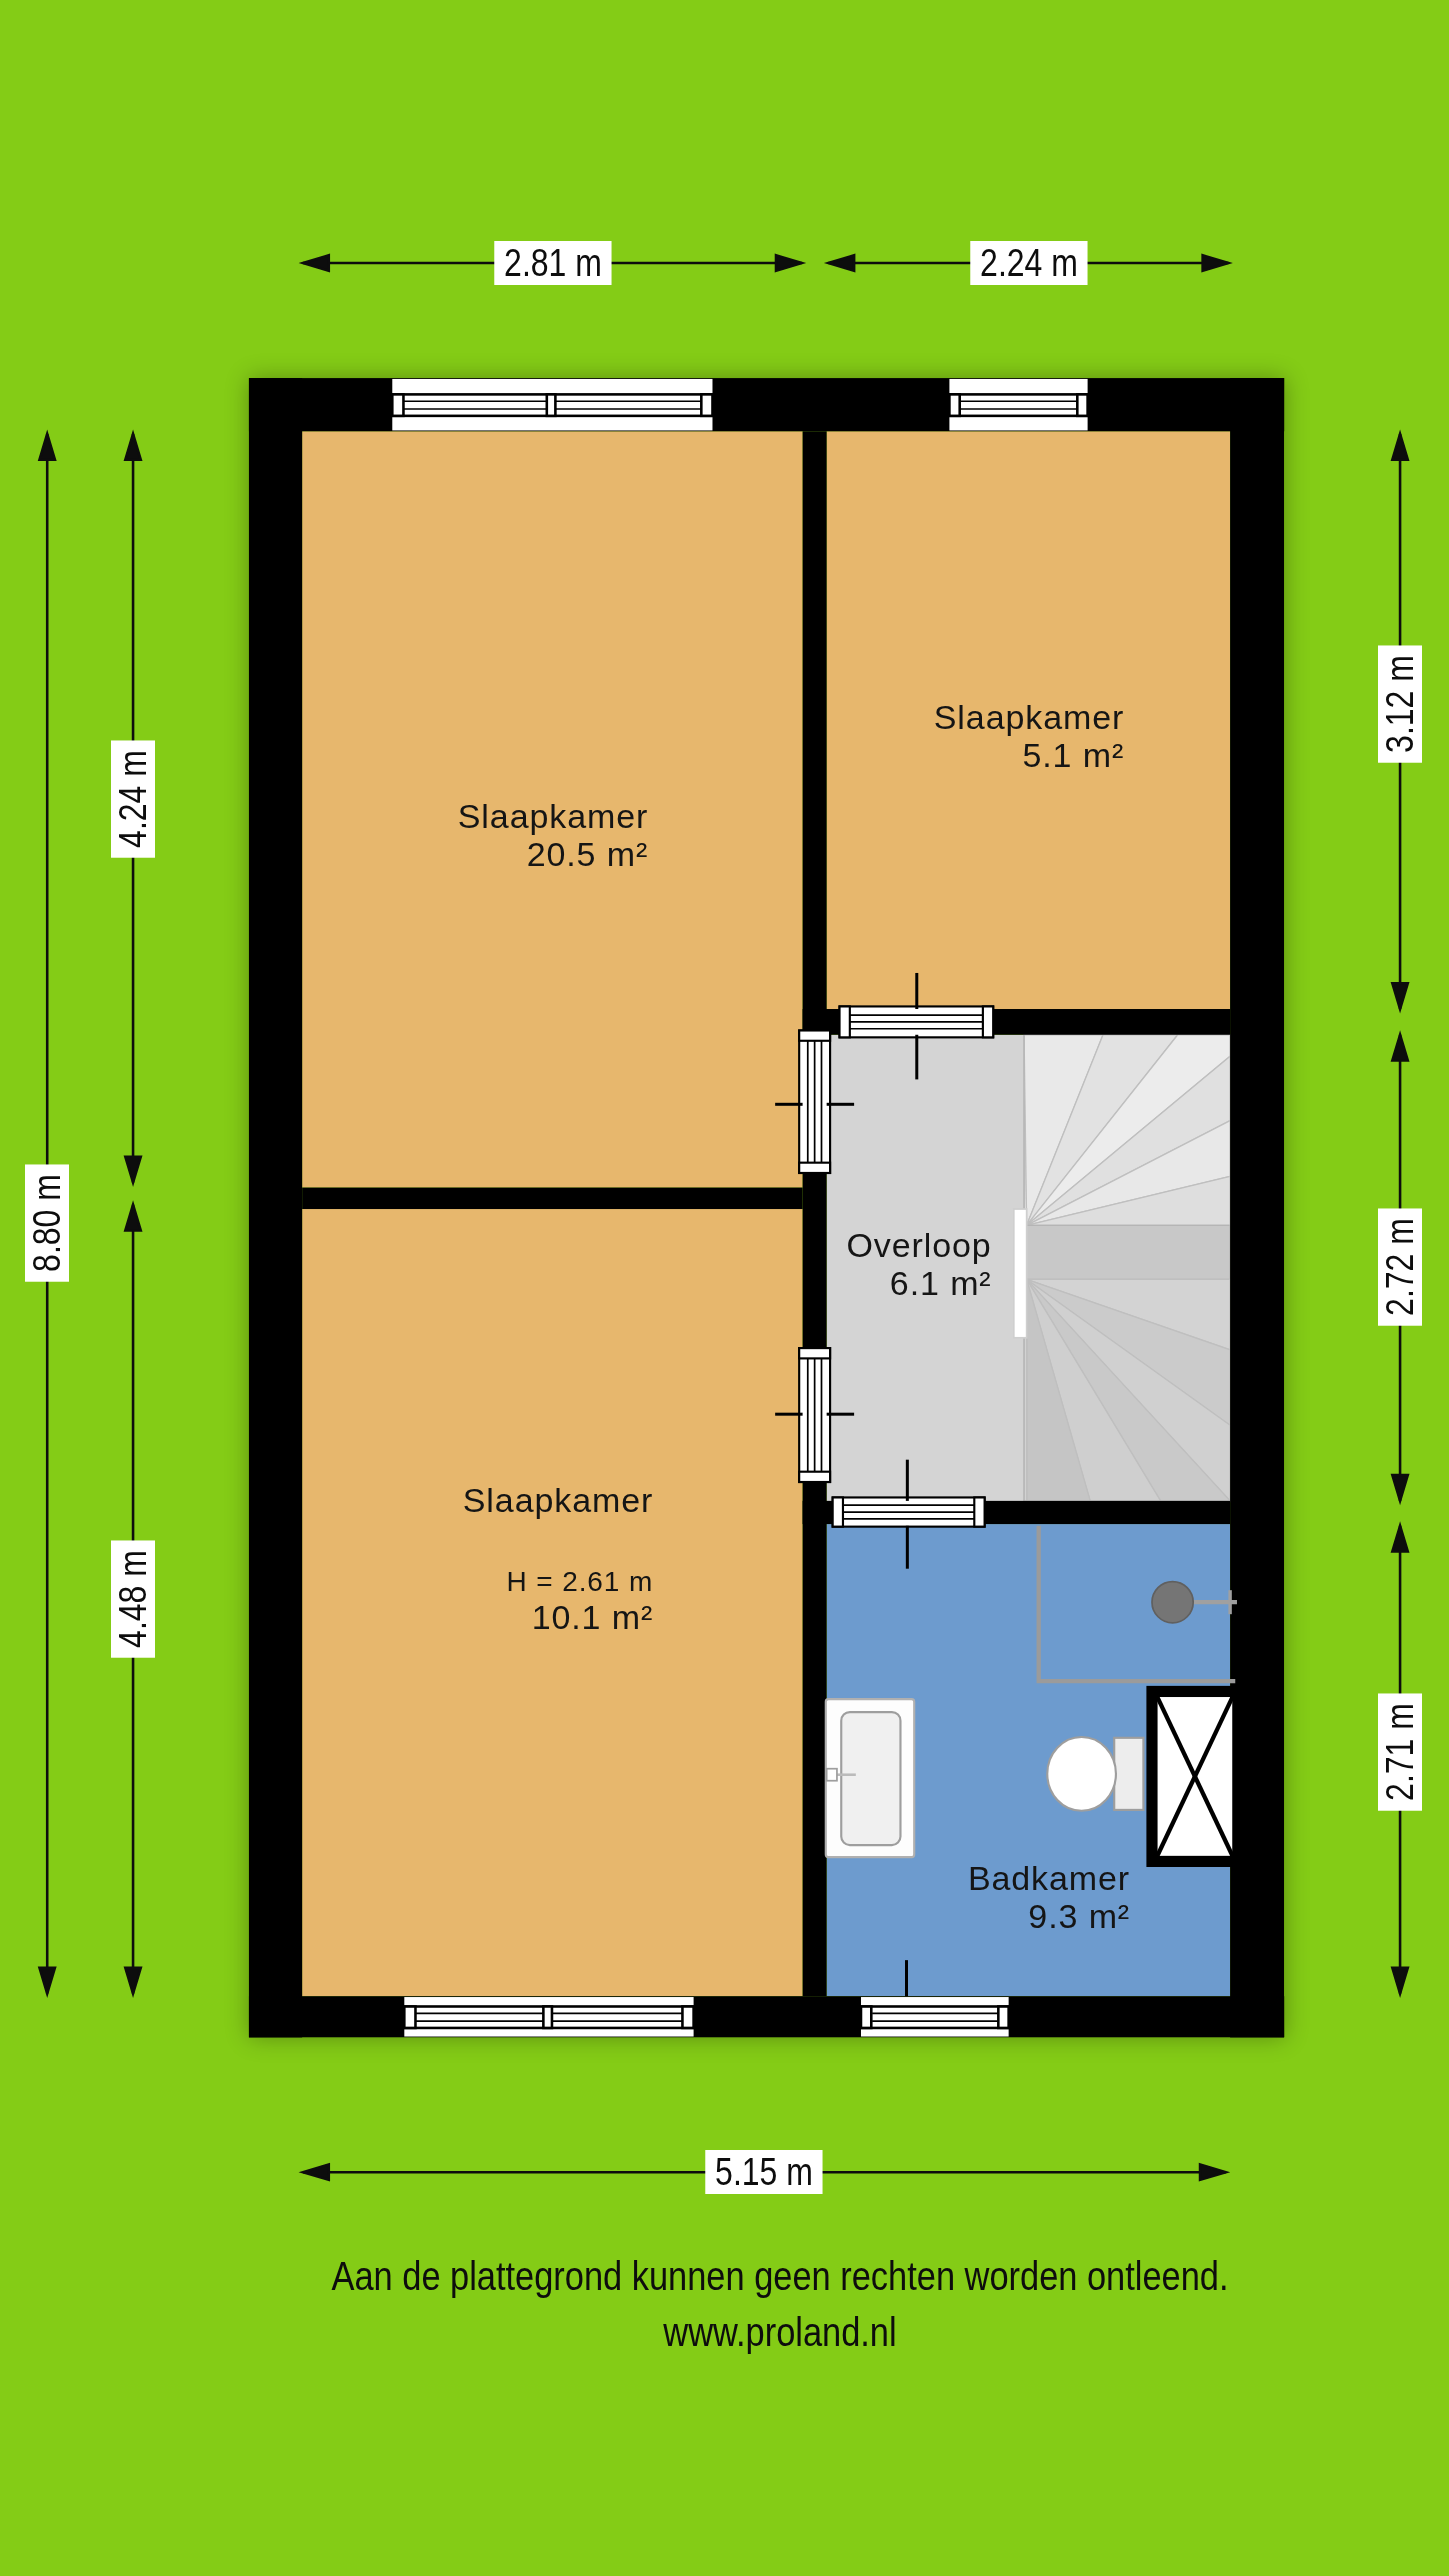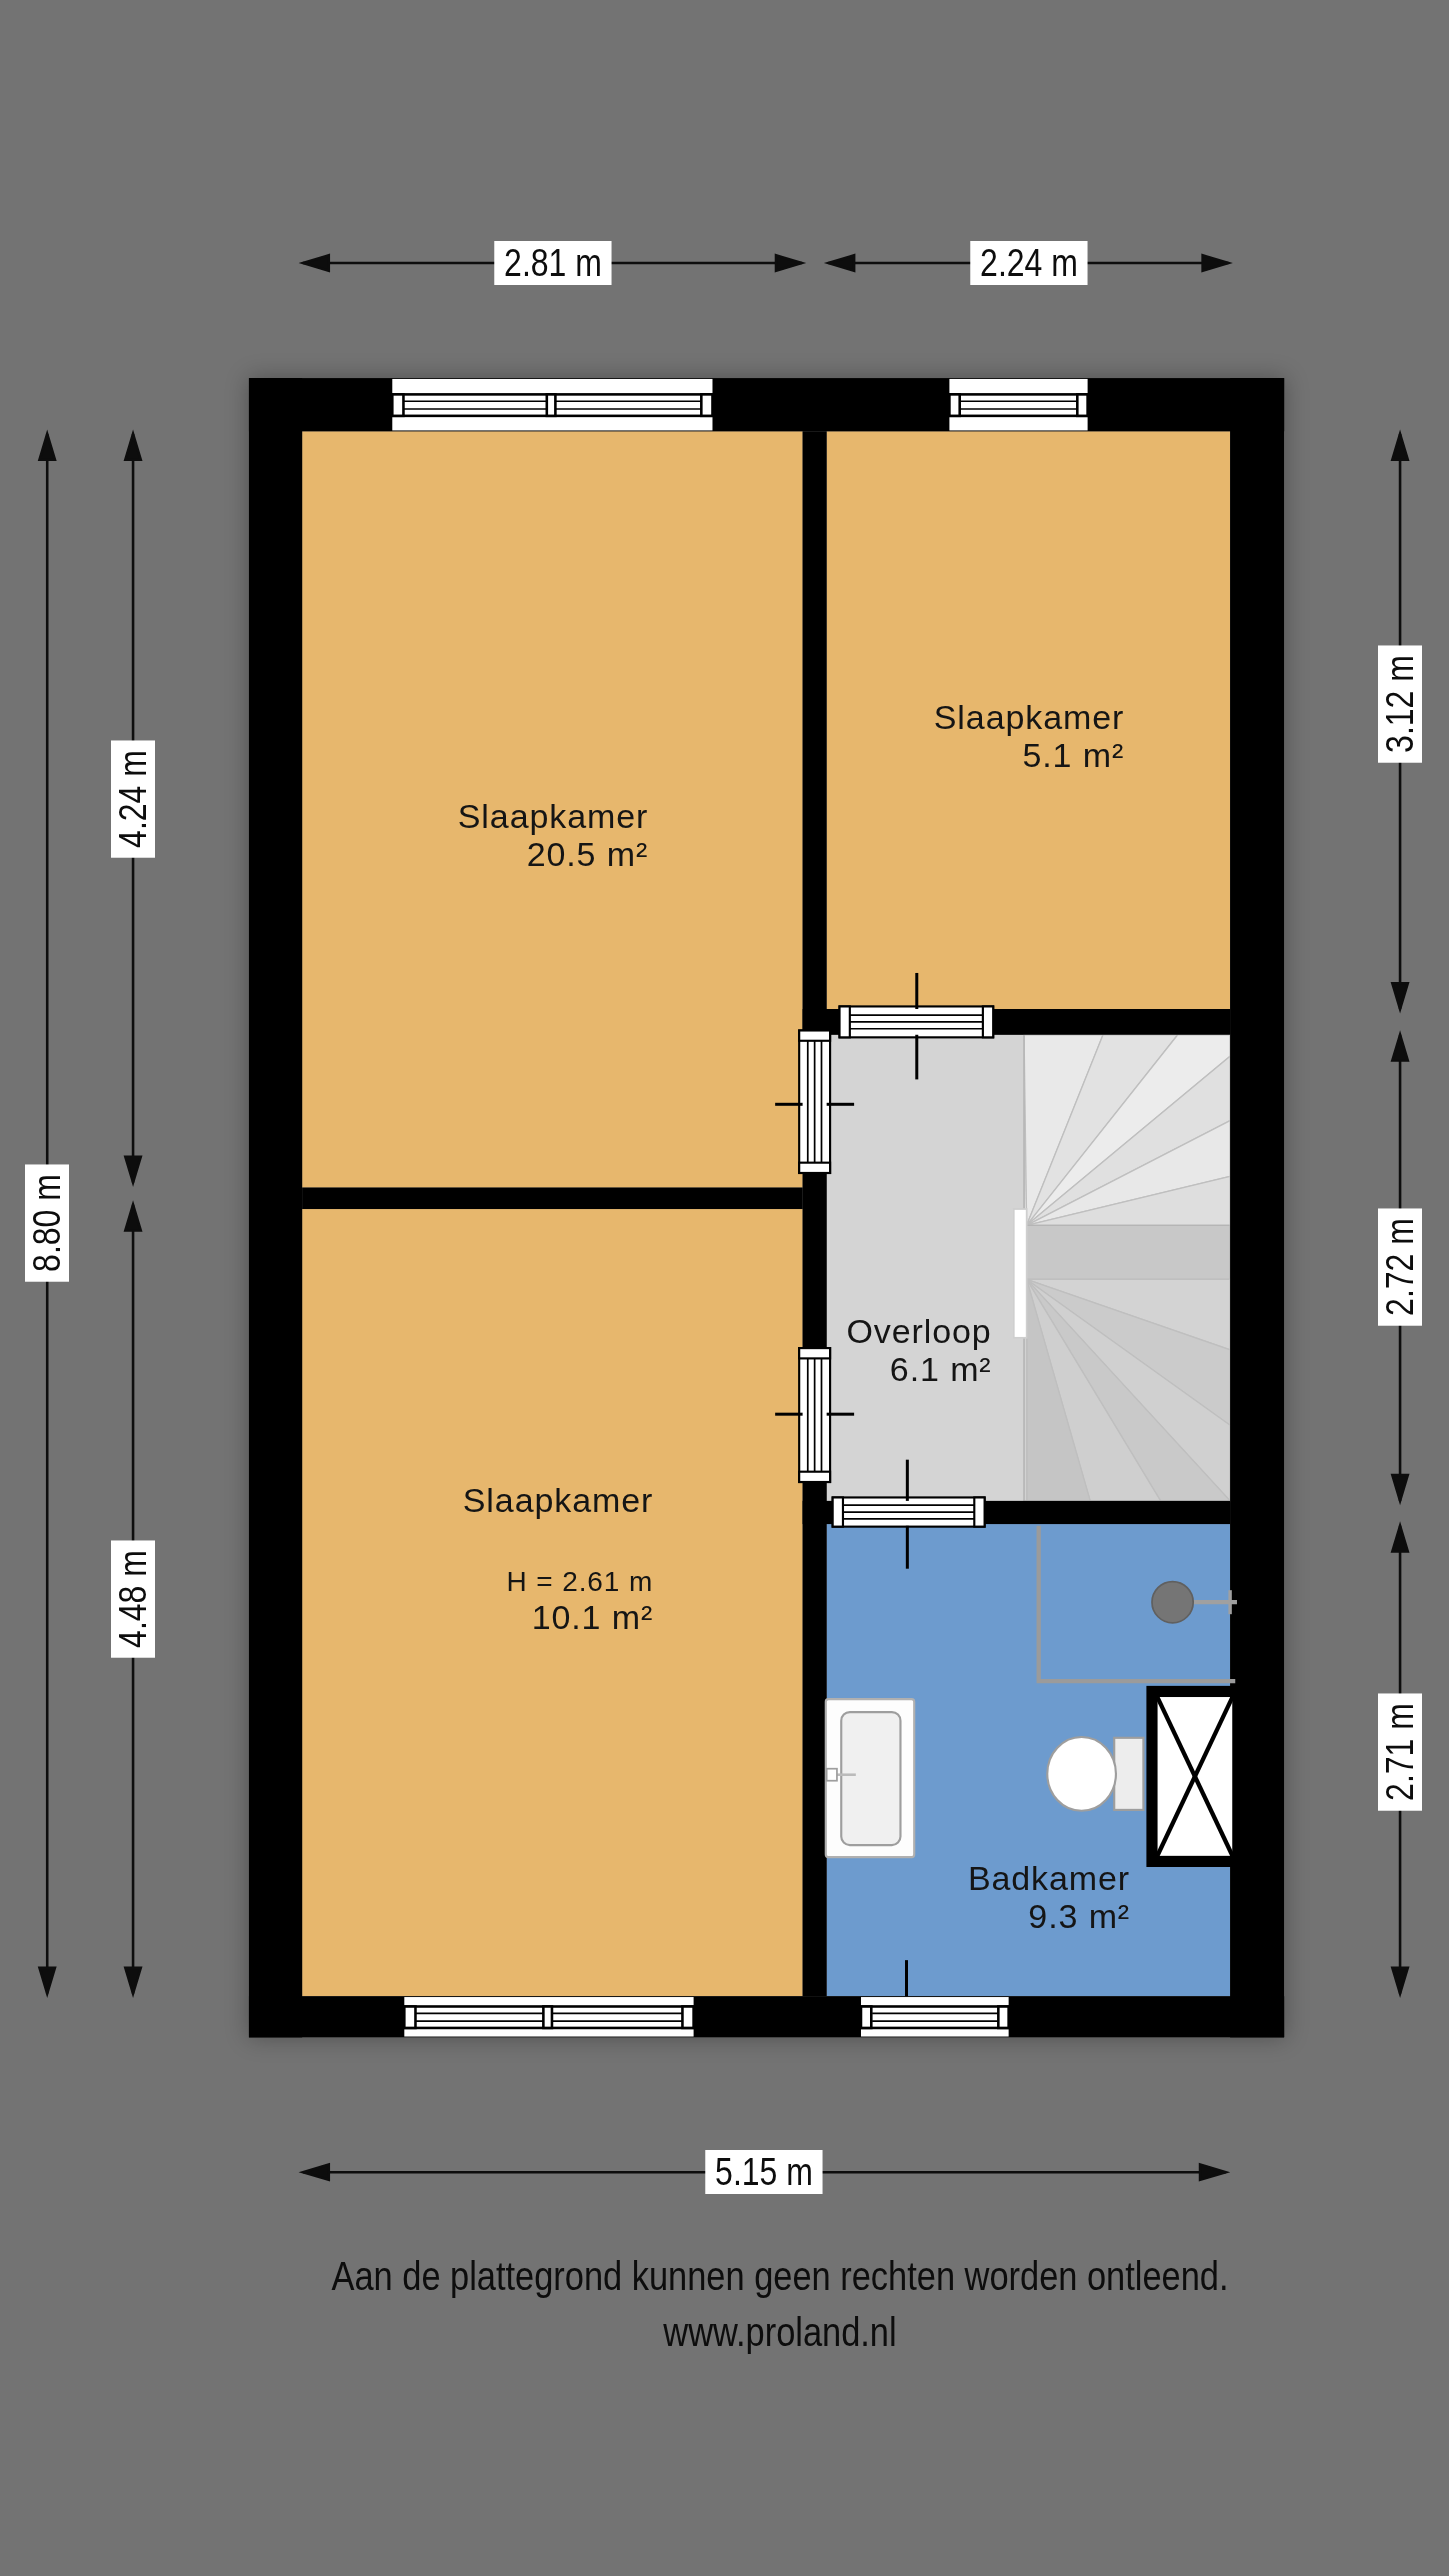--- a/index.html
+++ b/index.html
@@ -1,17 +1,17 @@
 <!DOCTYPE html>
 <html style="font-size:13.7px"><head>
 <meta charset="utf-8">
 <style>
   html,body{margin:0;padding:0;background:#ffffff;}
   #stage{
-    position:relative;width:1449px;height:2576px;background:#737373;overflow:hidden;
+    position:relative;width:1449px;height:2576px;background:#84cc16;overflow:hidden;
     font-family:"Liberation Sans", sans-serif;color:#111;
   }
   #plan-shadow{
     position:absolute;left:249px;top:378px;width:1036px;height:1660px;
     box-shadow:0 0 22px rgba(0,0,0,.30);
   }
   #plan-svg{position:absolute;left:0;top:0;}
   .room-label{
     position:absolute;transform:translate(-50%,-50%);
     text-align:right;font-size:34px;line-height:1.13;color:#151515;
@@ -266,21 +266,21 @@
   <div class="room-label" style="left:553px;top:835px;">
     <div>Slaapkamer</div>
     <div class="sub">20.5 m²</div>
   </div>
 
   <div class="room-label" style="left:1029px;top:736px;">
     <div>Slaapkamer</div>
     <div class="sub">5.1 m²</div>
   </div>
 
-  <div class="room-label" style="left:919px;top:1350px;">
+  <div class="room-label" style="left:919px;top:1264px;">
     <div>Overloop</div>
     <div class="sub">6.1 m²</div>
   </div>
 
   <div class="room-label" style="left:558px;top:1559px;">
     <div>Slaapkamer</div>
     <div class="height-note">H = 2.61 m</div>
     <div class="sub">10.1 m²</div>
   </div>
 

